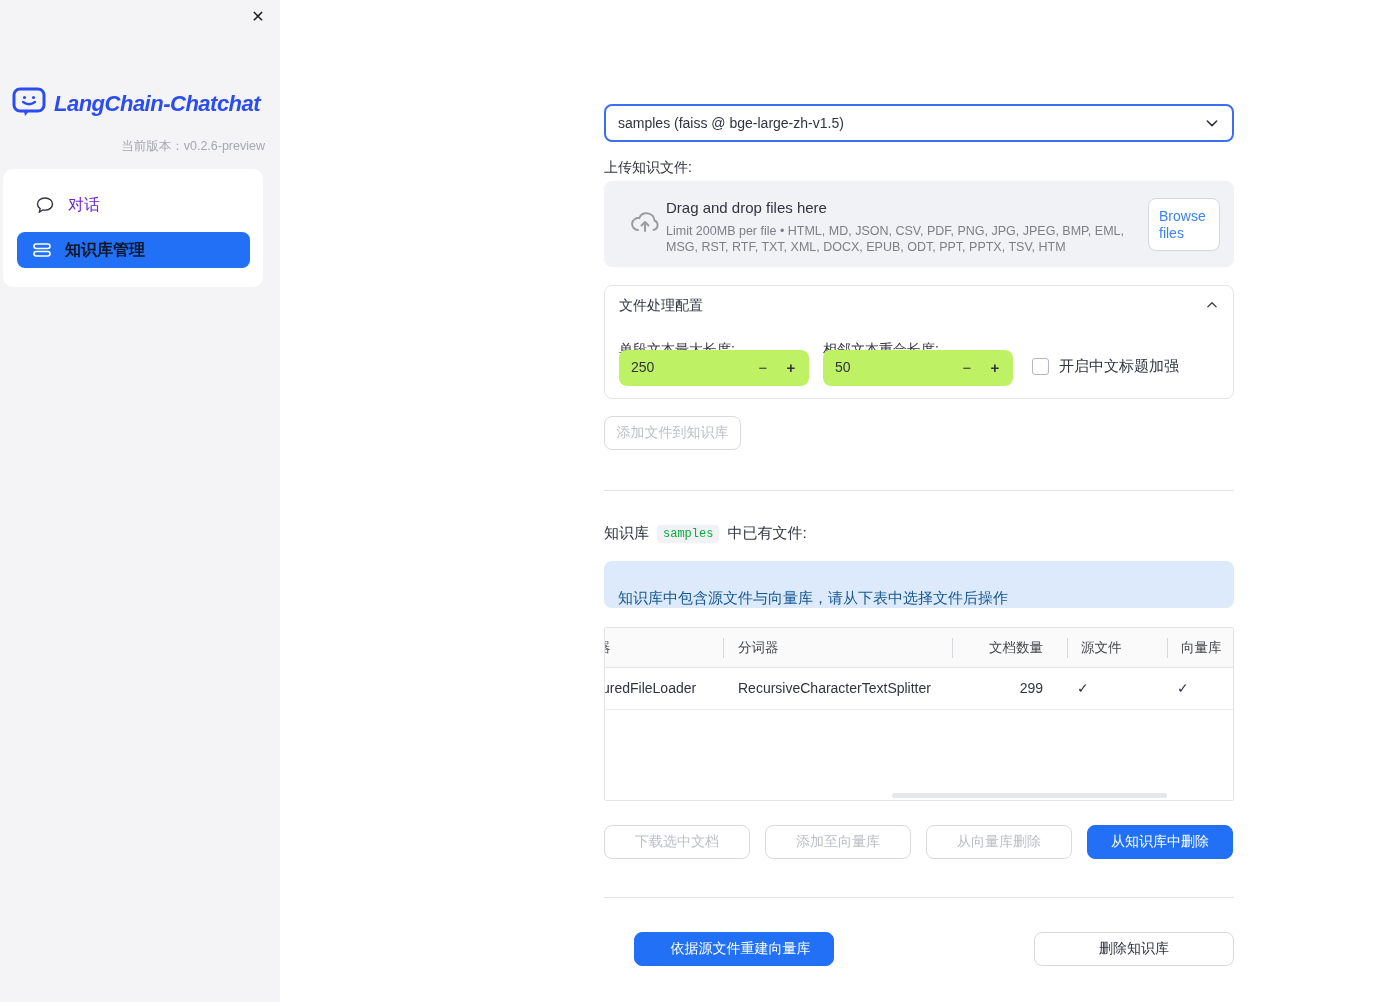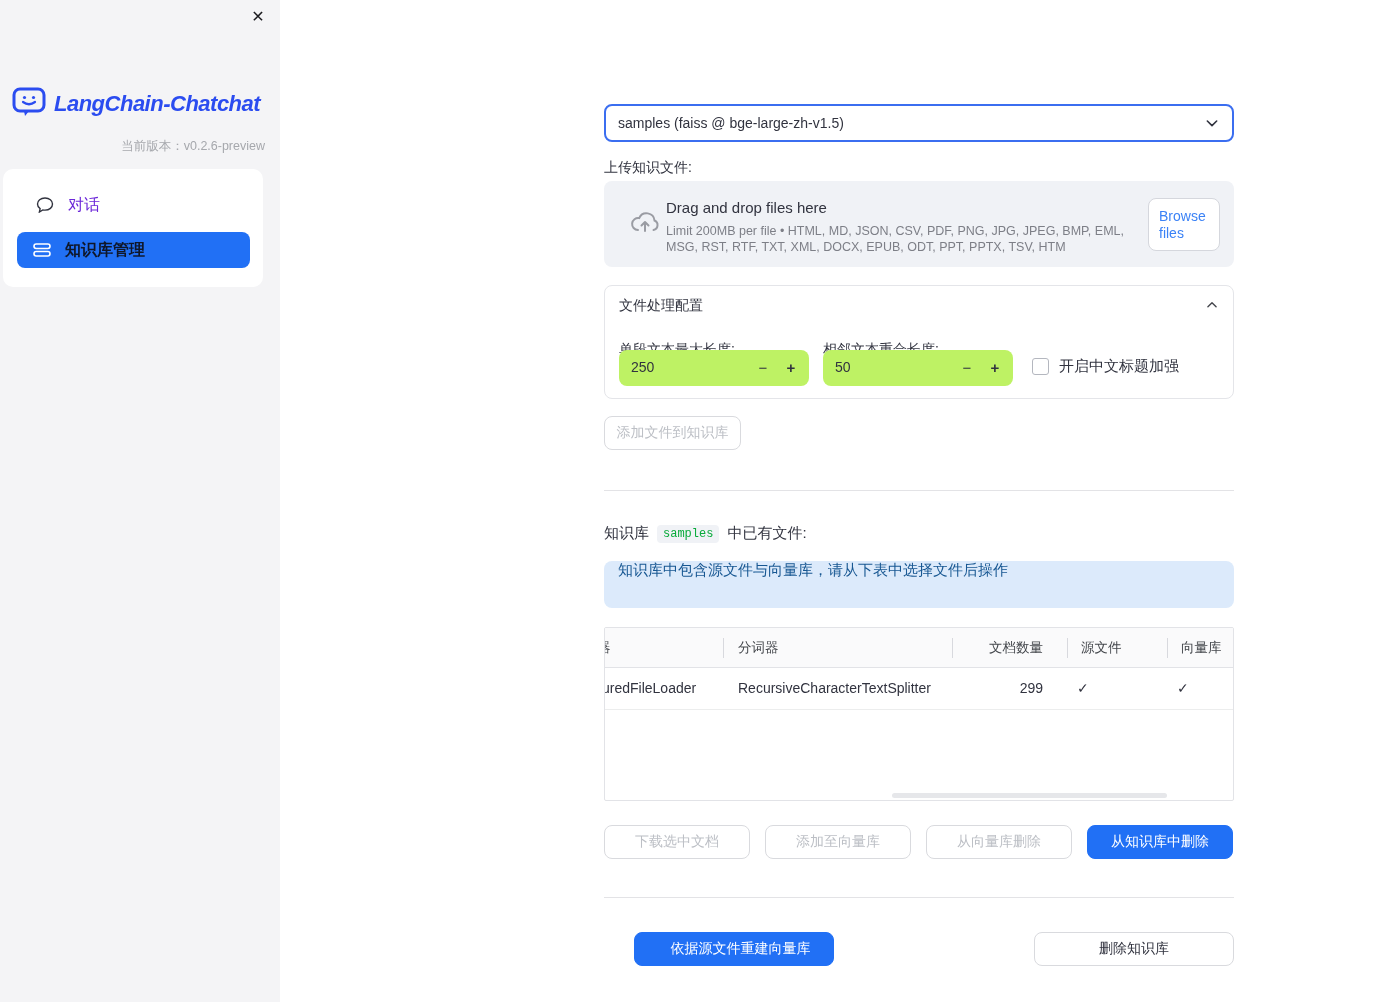--- a/index.html
+++ b/index.html
@@ -55,21 +55,21 @@
   .btn-secondary { background:#fff; border:1px solid #d9dade; color:#31333f; }
   .btn-primary { background:#2170f5; border:1px solid #2170f5; color:#fff; }
 
   .divider { position:absolute; left:604px; width:630px; height:1px; background:#e3e3e6; }
 
   .kb-line { position:absolute; left:604px; top:524px; font-size:15px; color:#31333f; display:flex; align-items:center; gap:8px; }
   .code-chip { font-family:Liberation Mono, monospace; font-size:12px; color:#09ab3b;
                background:#f0f2f6; border-radius:4px; padding:2px 6px; }
 
   .infobox { position:absolute; left:604px; top:561px; width:630px; height:47px;
-             background:#dceafb; border-radius:8px; display:flex; align-items:flex-start; padding:0 14px;
+             background:#dceafb; border-radius:8px; display:flex; align-items:flex-end; padding:0 14px;
              font-size:15px; color:#175792; }
 
   .dtable { position:absolute; left:604px; top:627px; width:630px; height:174px;
             background:#fff; border:1px solid #e2e3e7; border-radius:2px; overflow:hidden; }
   .thead { position:absolute; left:0; top:0; width:100%; height:40px; background:#fafafb;
            border-bottom:1px solid #e2e3e7; font-size:13.5px; color:#45484d; }
   .th { position:absolute; top:11px; white-space:nowrap; }
   .vsep { position:absolute; top:10px; width:1px; height:20px; background:#d8d9de; }
   .trow { position:absolute; left:0; top:41px; width:100%; height:41px; border-bottom:1px solid #eceded;
           font-size:14px; color:#31333f; }

